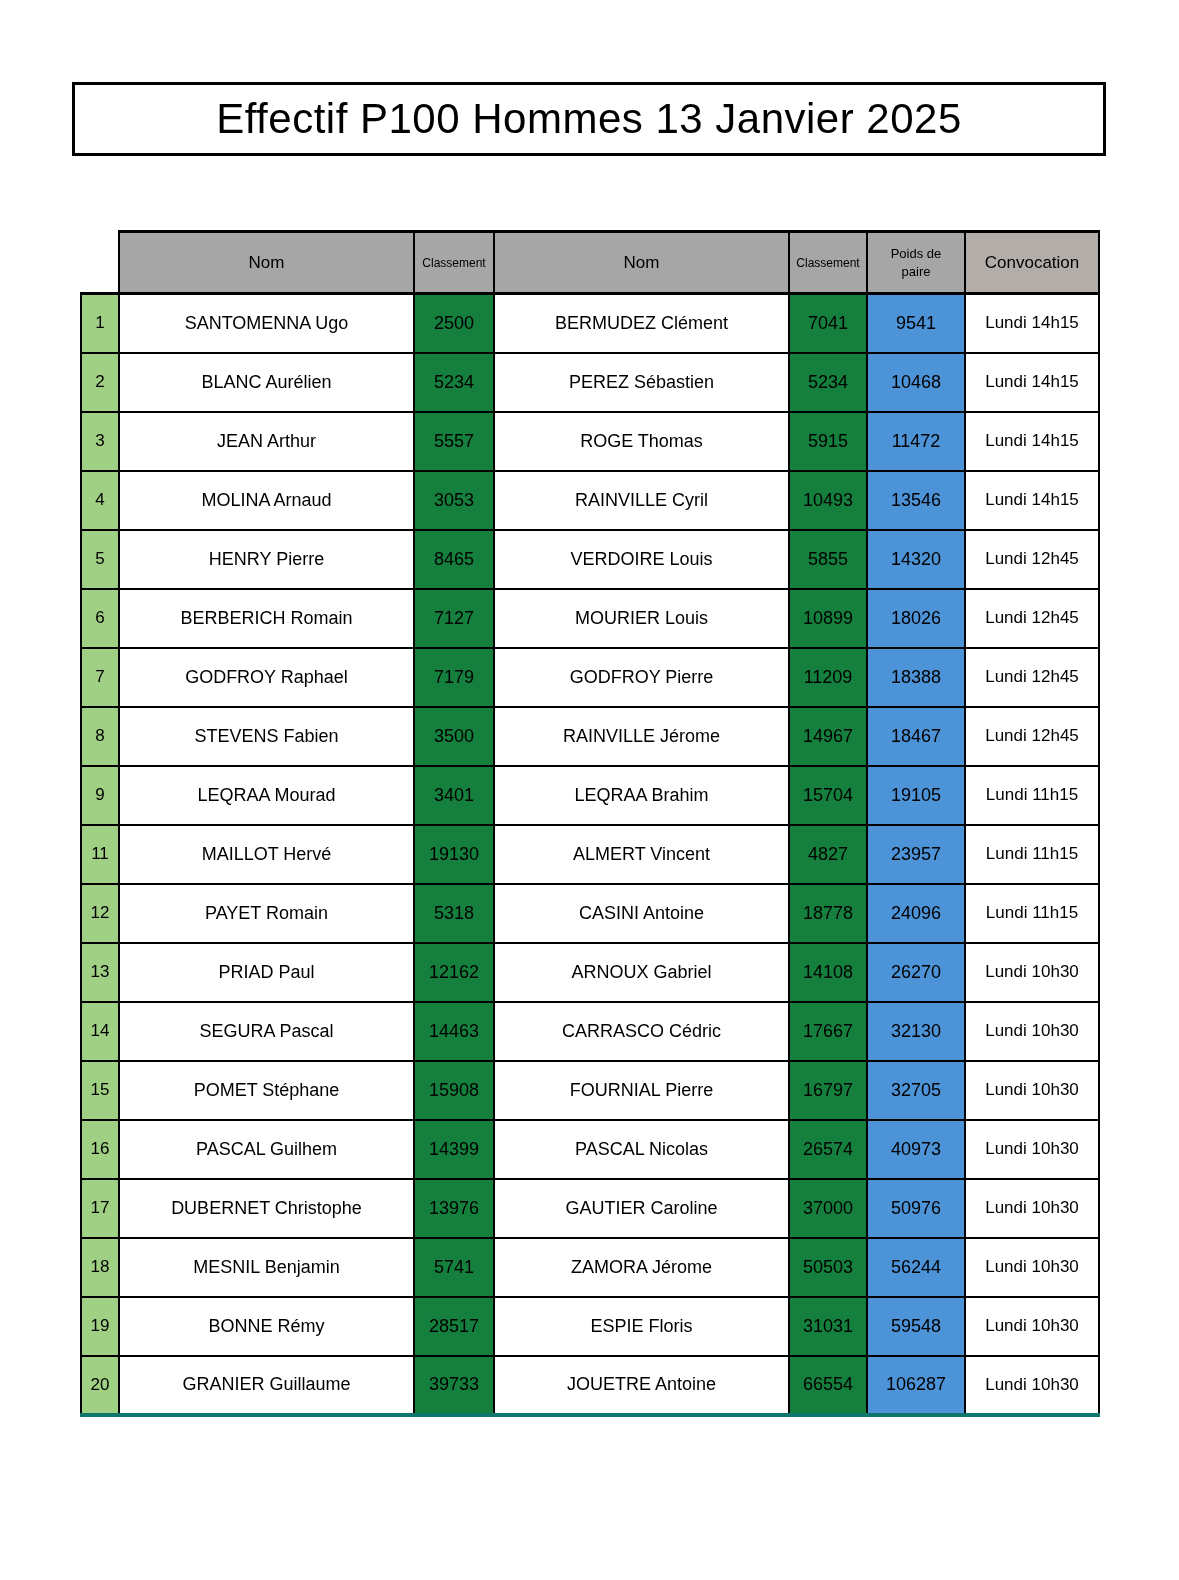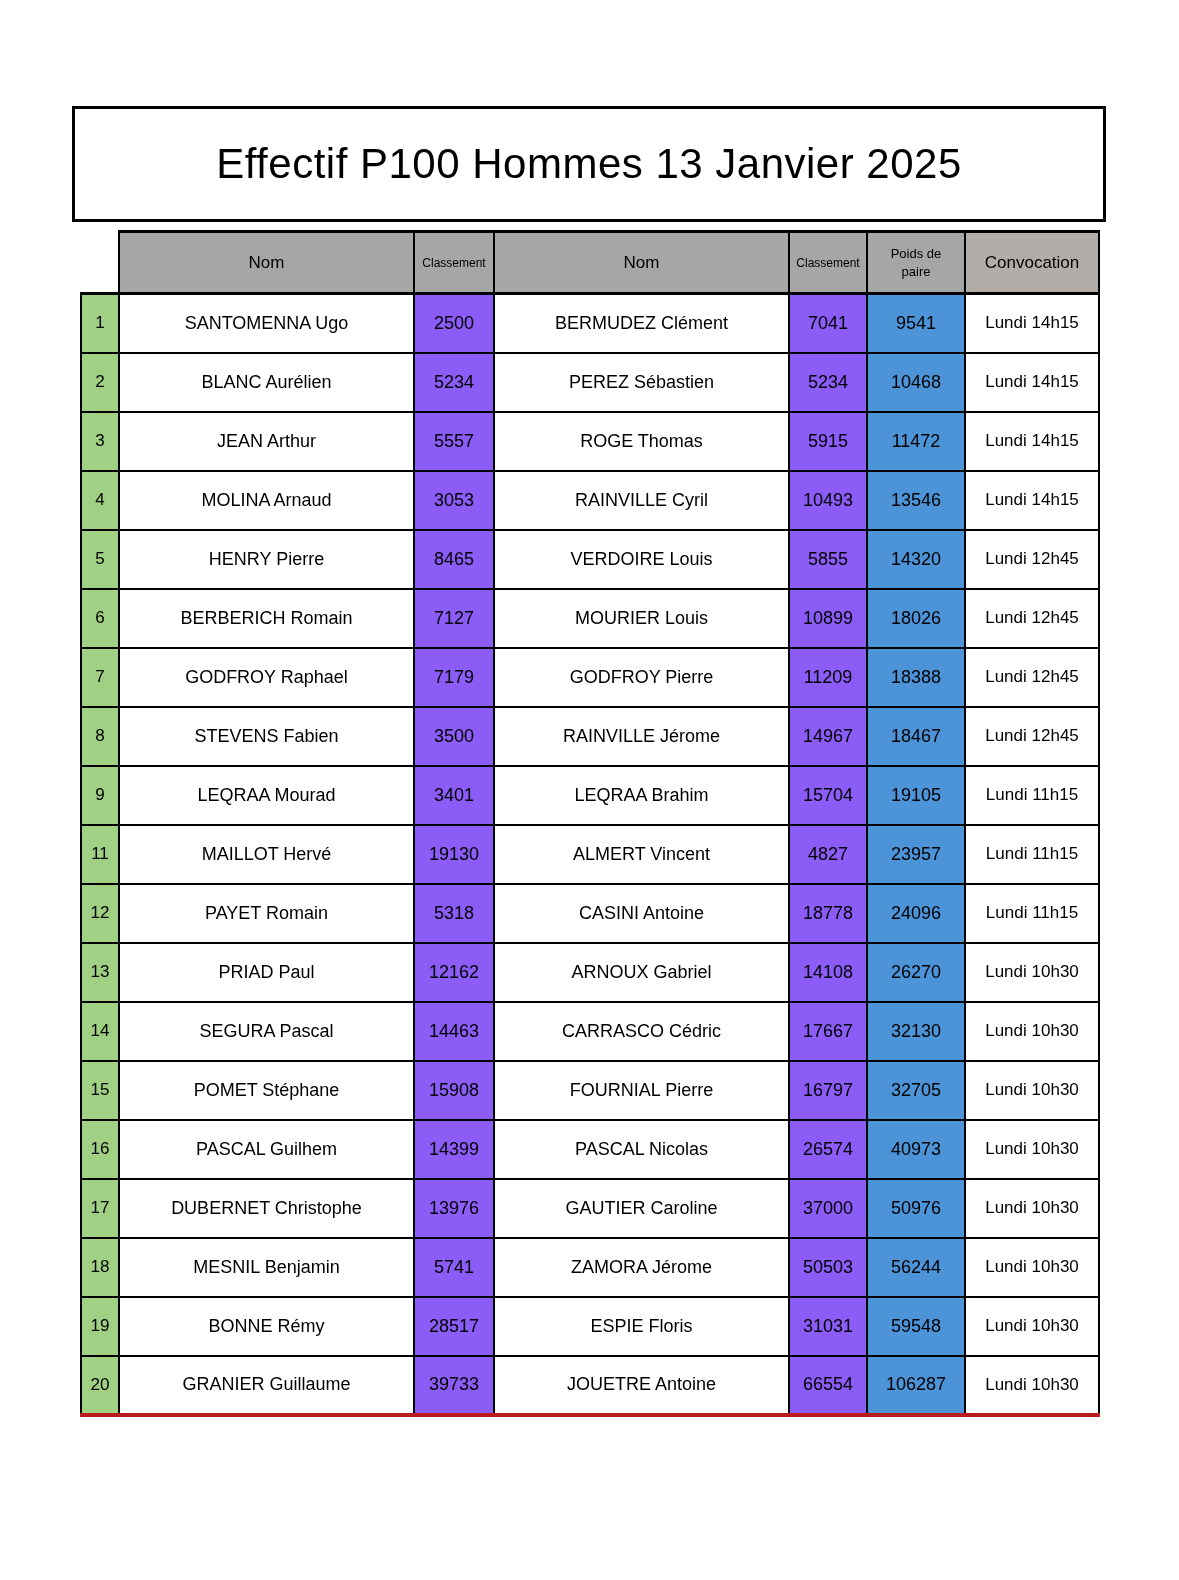--- a/index.html
+++ b/index.html
@@ -12,23 +12,23 @@
   .page {
     position: relative;
     width: 1179px;
     height: 1580px;
     background: #ffffff;
     overflow: hidden;
   }
   .title-box {
     position: absolute;
     left: 72px;
-    top: 106px;
+    top: 82px;
     width: 1034px;
-    height: 116px;
+    height: 74px;
     border: 3px solid #000000;
     box-sizing: border-box;
     display: flex;
     align-items: center;
     justify-content: center;
   }
   .title-box h1 {
     margin: 0;
     font-size: 42px;
     font-weight: 500;
@@ -83,30 +83,30 @@
   }
 
   
   tbody tr { height: 59px; }
   tbody td { font-size: 18px; }
   td.col-num {
     background: #a0d084;
     font-size: 17px;
     border-left: 3px solid #000000;
   }
-  td.col-rank { background: #8b5cf6; }
+  td.col-rank { background: #15803d; }
   td.col-weight { background: #4d93d8; }
   td.col-convocation {
     text-align: left;
     padding-left: 11px;
     font-size: 17px;
     border-right: 3px solid #000000;
   }
   tbody tr:first-child td { border-top: 3px solid #000000; }
-  tbody tr:last-child td { border-bottom: 4px solid #b91c1c; }
+  tbody tr:last-child td { border-bottom: 4px solid #0f766e; }
 </style>
 </head>
 <body>
 
 <div class="page">
 
   <div class="title-box">
     <h1>Effectif P100 Hommes 13 Janvier 2025</h1>
   </div>
 

